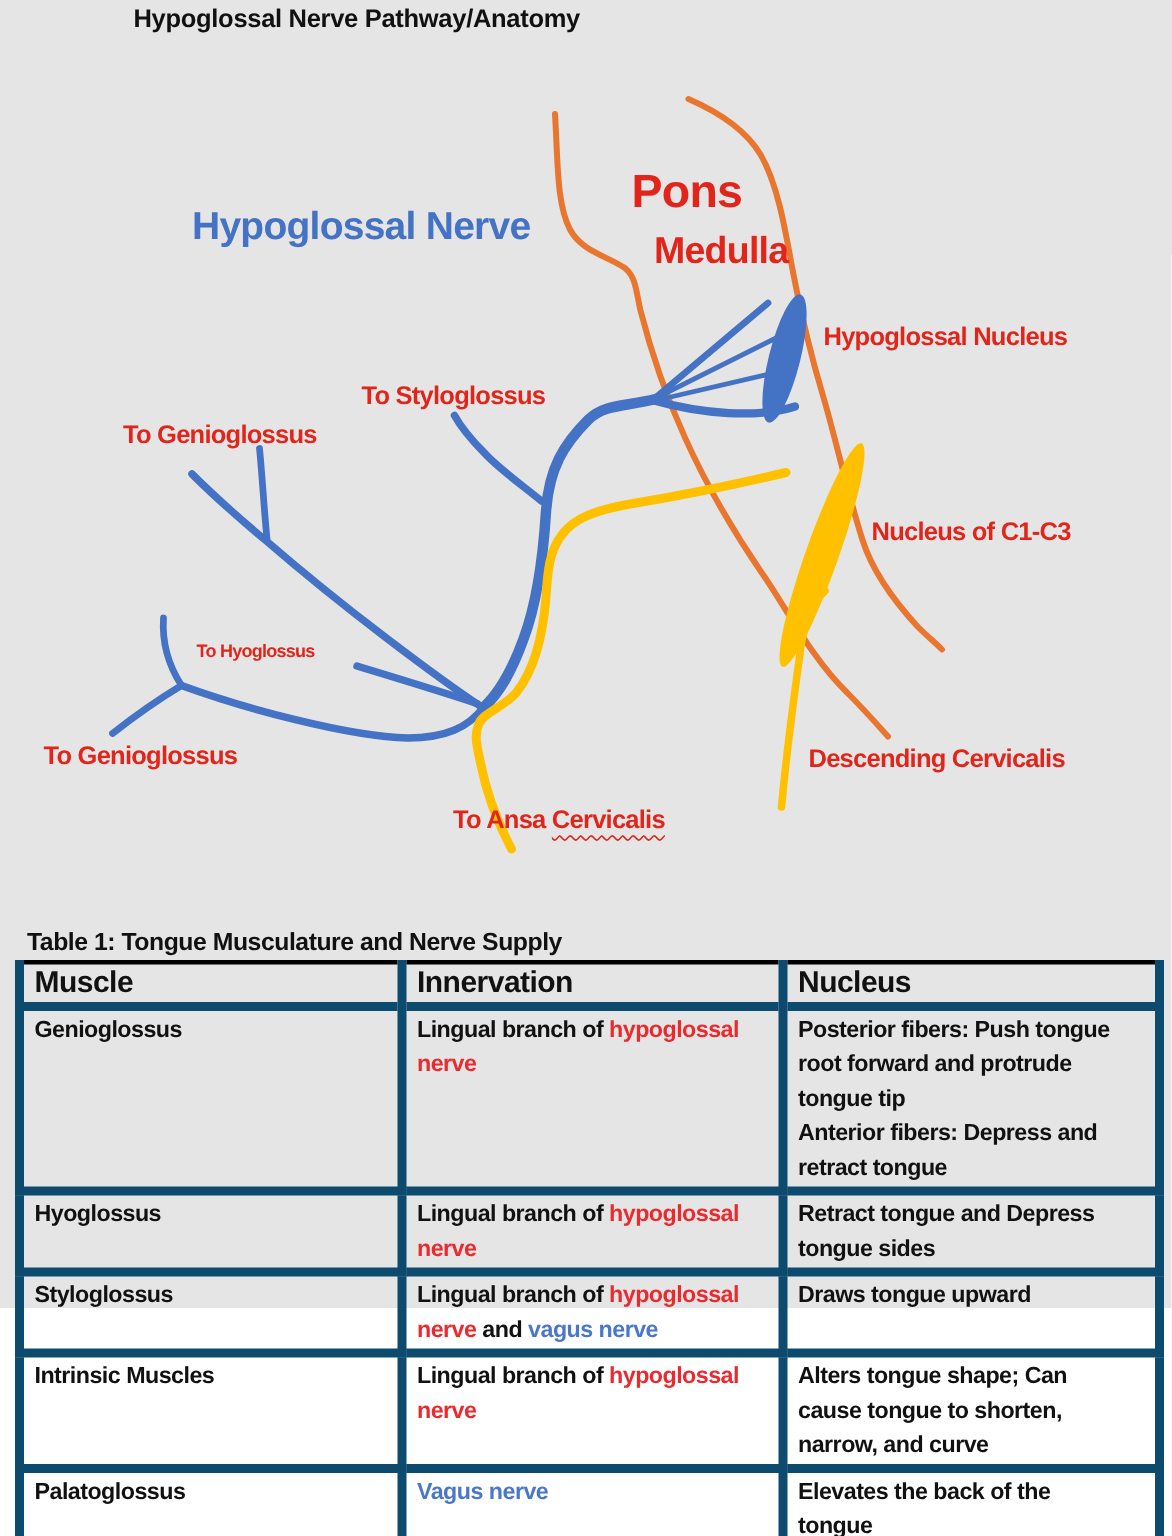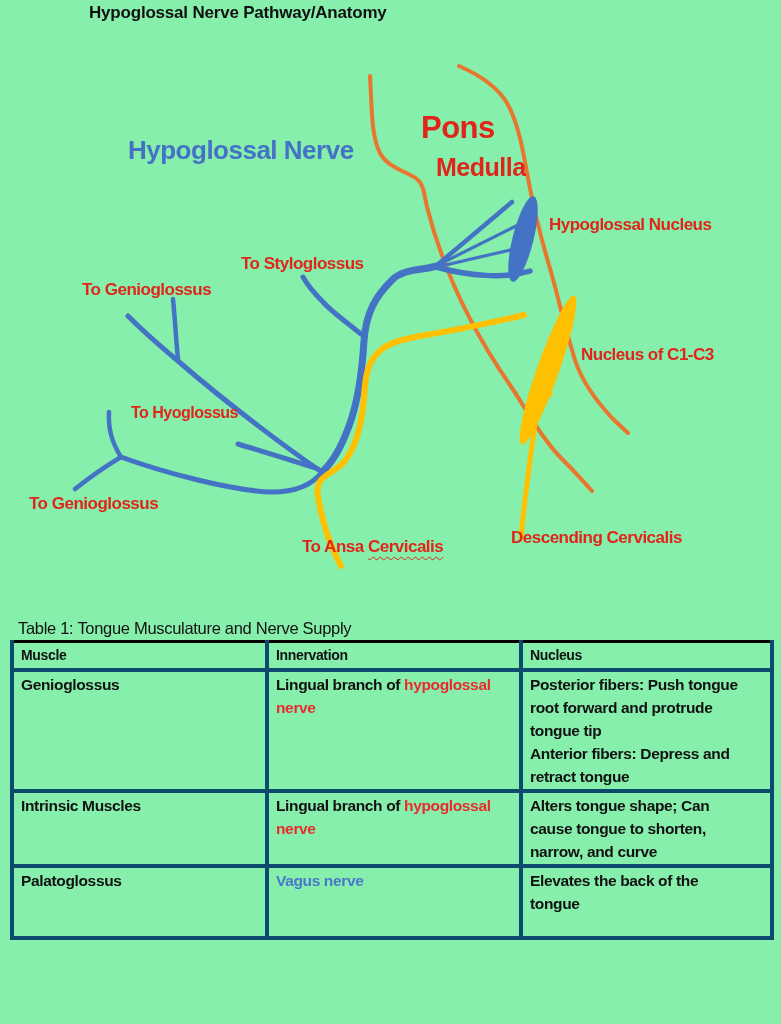--- a/index.html
+++ b/index.html
@@ -1,37 +1,37 @@
 <!DOCTYPE html>
 <html style="--nerve-blue: #4472C4; --cervical-yellow: #FFC000; --brainstem-orange: #E9762E; --label-red: #E1251B; --table-red: #EA2A2E; --table-blue: #4B77CB; --ink: #111111;"><head>
 <meta charset="utf-8">
 <style>
   html,body{margin:0;padding:0;background:#fff;}
   body{width:781px;height:1024px;position:relative;overflow:hidden;
        font-family:"Liberation Sans",sans-serif;color:#111;}
-  .canvas{position:absolute;inset:0;width:781px;height:1024px;background:#86efac;}
+  .canvas{position:absolute;inset:0;width:781px;height:872px;background:#e5e5e5;}
   .page-title{position:absolute;left:89px;top:3px;font-size:17px;font-weight:bold;
               letter-spacing:-0.2px;color:var(--ink);}
   #diagram-svg{position:absolute;left:0;top:0;}
   .dlabel{position:absolute;font-weight:bold;letter-spacing:-0.5px;line-height:1.15;
           white-space:nowrap;pointer-events:none;}
   .dlabel.red{color:var(--label-red);}
   .dlabel.blue{color:var(--nerve-blue);font-weight:bold;}
   .wavy{text-decoration:underline;text-decoration-style:wavy;
         text-decoration-color:var(--label-red);text-decoration-thickness:1px;
         text-underline-offset:4px;}
-  .tbl-caption{position:absolute;left:18px;top:619px;font-size:16.5px;font-weight:normal;
+  .tbl-caption{position:absolute;left:18px;top:619px;font-size:16.5px;font-weight:bold;
                letter-spacing:-0.3px;color:var(--ink);}
   table.muscle-table{position:absolute;left:10px;top:640px;width:760px;
         border-collapse:collapse;table-layout:fixed;
         font-size:15.5px;font-weight:bold;letter-spacing:-0.35px;line-height:23px;color:var(--ink);}
   table.muscle-table th, table.muscle-table td{
-        border:4px solid #0c4a6e;vertical-align:top;padding:1px 7px;text-align:left;overflow:hidden;}
+        border:6px solid #0c4a6e;vertical-align:top;padding:1px 7px;text-align:left;overflow:hidden;}
   table.muscle-table th{border-top:3px solid #000;border-bottom:1px solid #0369a1;
-        font-size:14px;height:22px;font-weight:bold;}
+        font-size:20px;height:22px;font-weight:bold;}
   td.inn{white-space:nowrap;}
   td.fn{white-space:pre;}
   .t-red{color:var(--table-red);}
   .t-blue{color:var(--table-blue);}
 </style>
 </head>
 <body>
 
 <div class="canvas">
 
@@ -76,24 +76,24 @@
   </svg>
 
   <div style="position:absolute;inset:0;">
       <div class="dlabel blue" style="left: 128px; top: 136px; font-size: 26px;">Hypoglossal Nerve</div>
       <div class="dlabel red" style="left: 421px; top: 110px; font-size: 31px;">Pons</div>
       <div class="dlabel red" style="left: 436px; top: 153px; font-size: 25px; text-align: right;">Medulla</div>
       <div class="dlabel red" style="left: 549px; top: 215px; font-size: 17px;">Hypoglossal Nucleus</div>
       <div class="dlabel red" style="left: 561px; top: 345px; font-size: 17px; margin-left: 20px;">Nucleus of C1-C3</div>
       <div class="dlabel red" style="left: 241px; top: 254px; font-size: 17px;">To Styloglossus</div>
       <div class="dlabel red" style="left: 82px; top: 280px; font-size: 17px;">To Genioglossus</div>
-      <div class="dlabel red" style="left: 131px; top: 404px; font-size: 16px; text-align: center;">To Hyoglossus</div>
+      <div class="dlabel red" style="left: 131px; top: 428px; font-size: 12px; text-align: center;">To Hyoglossus</div>
       <div class="dlabel red" style="left: 29px; top: 494px; font-size: 17px;">To Genioglossus</div>
       <div class="dlabel red" style="left: 302px; top: 537px; font-size: 17px;">To Ansa <span class="wavy">Cervicalis</span></div>
-      <div class="dlabel red" style="left: 511px; top: 496px; font-size: 17px; margin-top: 32px;">Descending Cervicalis</div>
+      <div class="dlabel red" style="left: 539px; top: 496px; font-size: 17px;">Descending Cervicalis</div>
     </div>
 
   <div class="tbl-caption">Table 1: Tongue Musculature and Nerve Supply</div>
 
   <table class="muscle-table">
     <colgroup>
         <col style="width:255px">
         <col style="width:254px">
         <col style="width:251px">
       </colgroup>
@@ -107,20 +107,31 @@
     <tbody>
         <tr style="height: 118px;">
           <td>Genioglossus</td>
           <td class="inn"><span>Lingual branch of </span><span class="t-red">hypoglossal</span><br><span class="t-red">nerve</span></td>
           <td class="fn">Posterior fibers: Push tongue
 root forward and protrude
 tongue tip
 Anterior fibers: Depress and
 retract tongue</td>
         </tr>
+        <tr style="height: 44px;">
+          <td>Hyoglossus</td>
+          <td class="inn"><span>Lingual branch of </span><span class="t-red">hypoglossal</span><br><span class="t-red">nerve</span></td>
+          <td class="fn">Retract tongue and Depress
+tongue sides</td>
+        </tr>
+        <tr style="height: 48px;">
+          <td>Styloglossus</td>
+          <td class="inn"><span>Lingual branch of </span><span class="t-red">hypoglossal</span><br><span class="t-red">nerve</span><span> and </span><span class="t-blue">vagus nerve</span></td>
+          <td class="fn">Draws tongue upward</td>
+        </tr>
         <tr style="height: 70px;">
           <td>Intrinsic Muscles</td>
           <td class="inn"><span>Lingual branch of </span><span class="t-red">hypoglossal</span><br><span class="t-red">nerve</span></td>
           <td class="fn">Alters tongue shape; Can
 cause tongue to shorten,
 narrow, and curve</td>
         </tr>
         <tr style="height: 72px;">
           <td>Palatoglossus</td>
           <td class="inn"><span class="t-blue">Vagus nerve</span></td>

